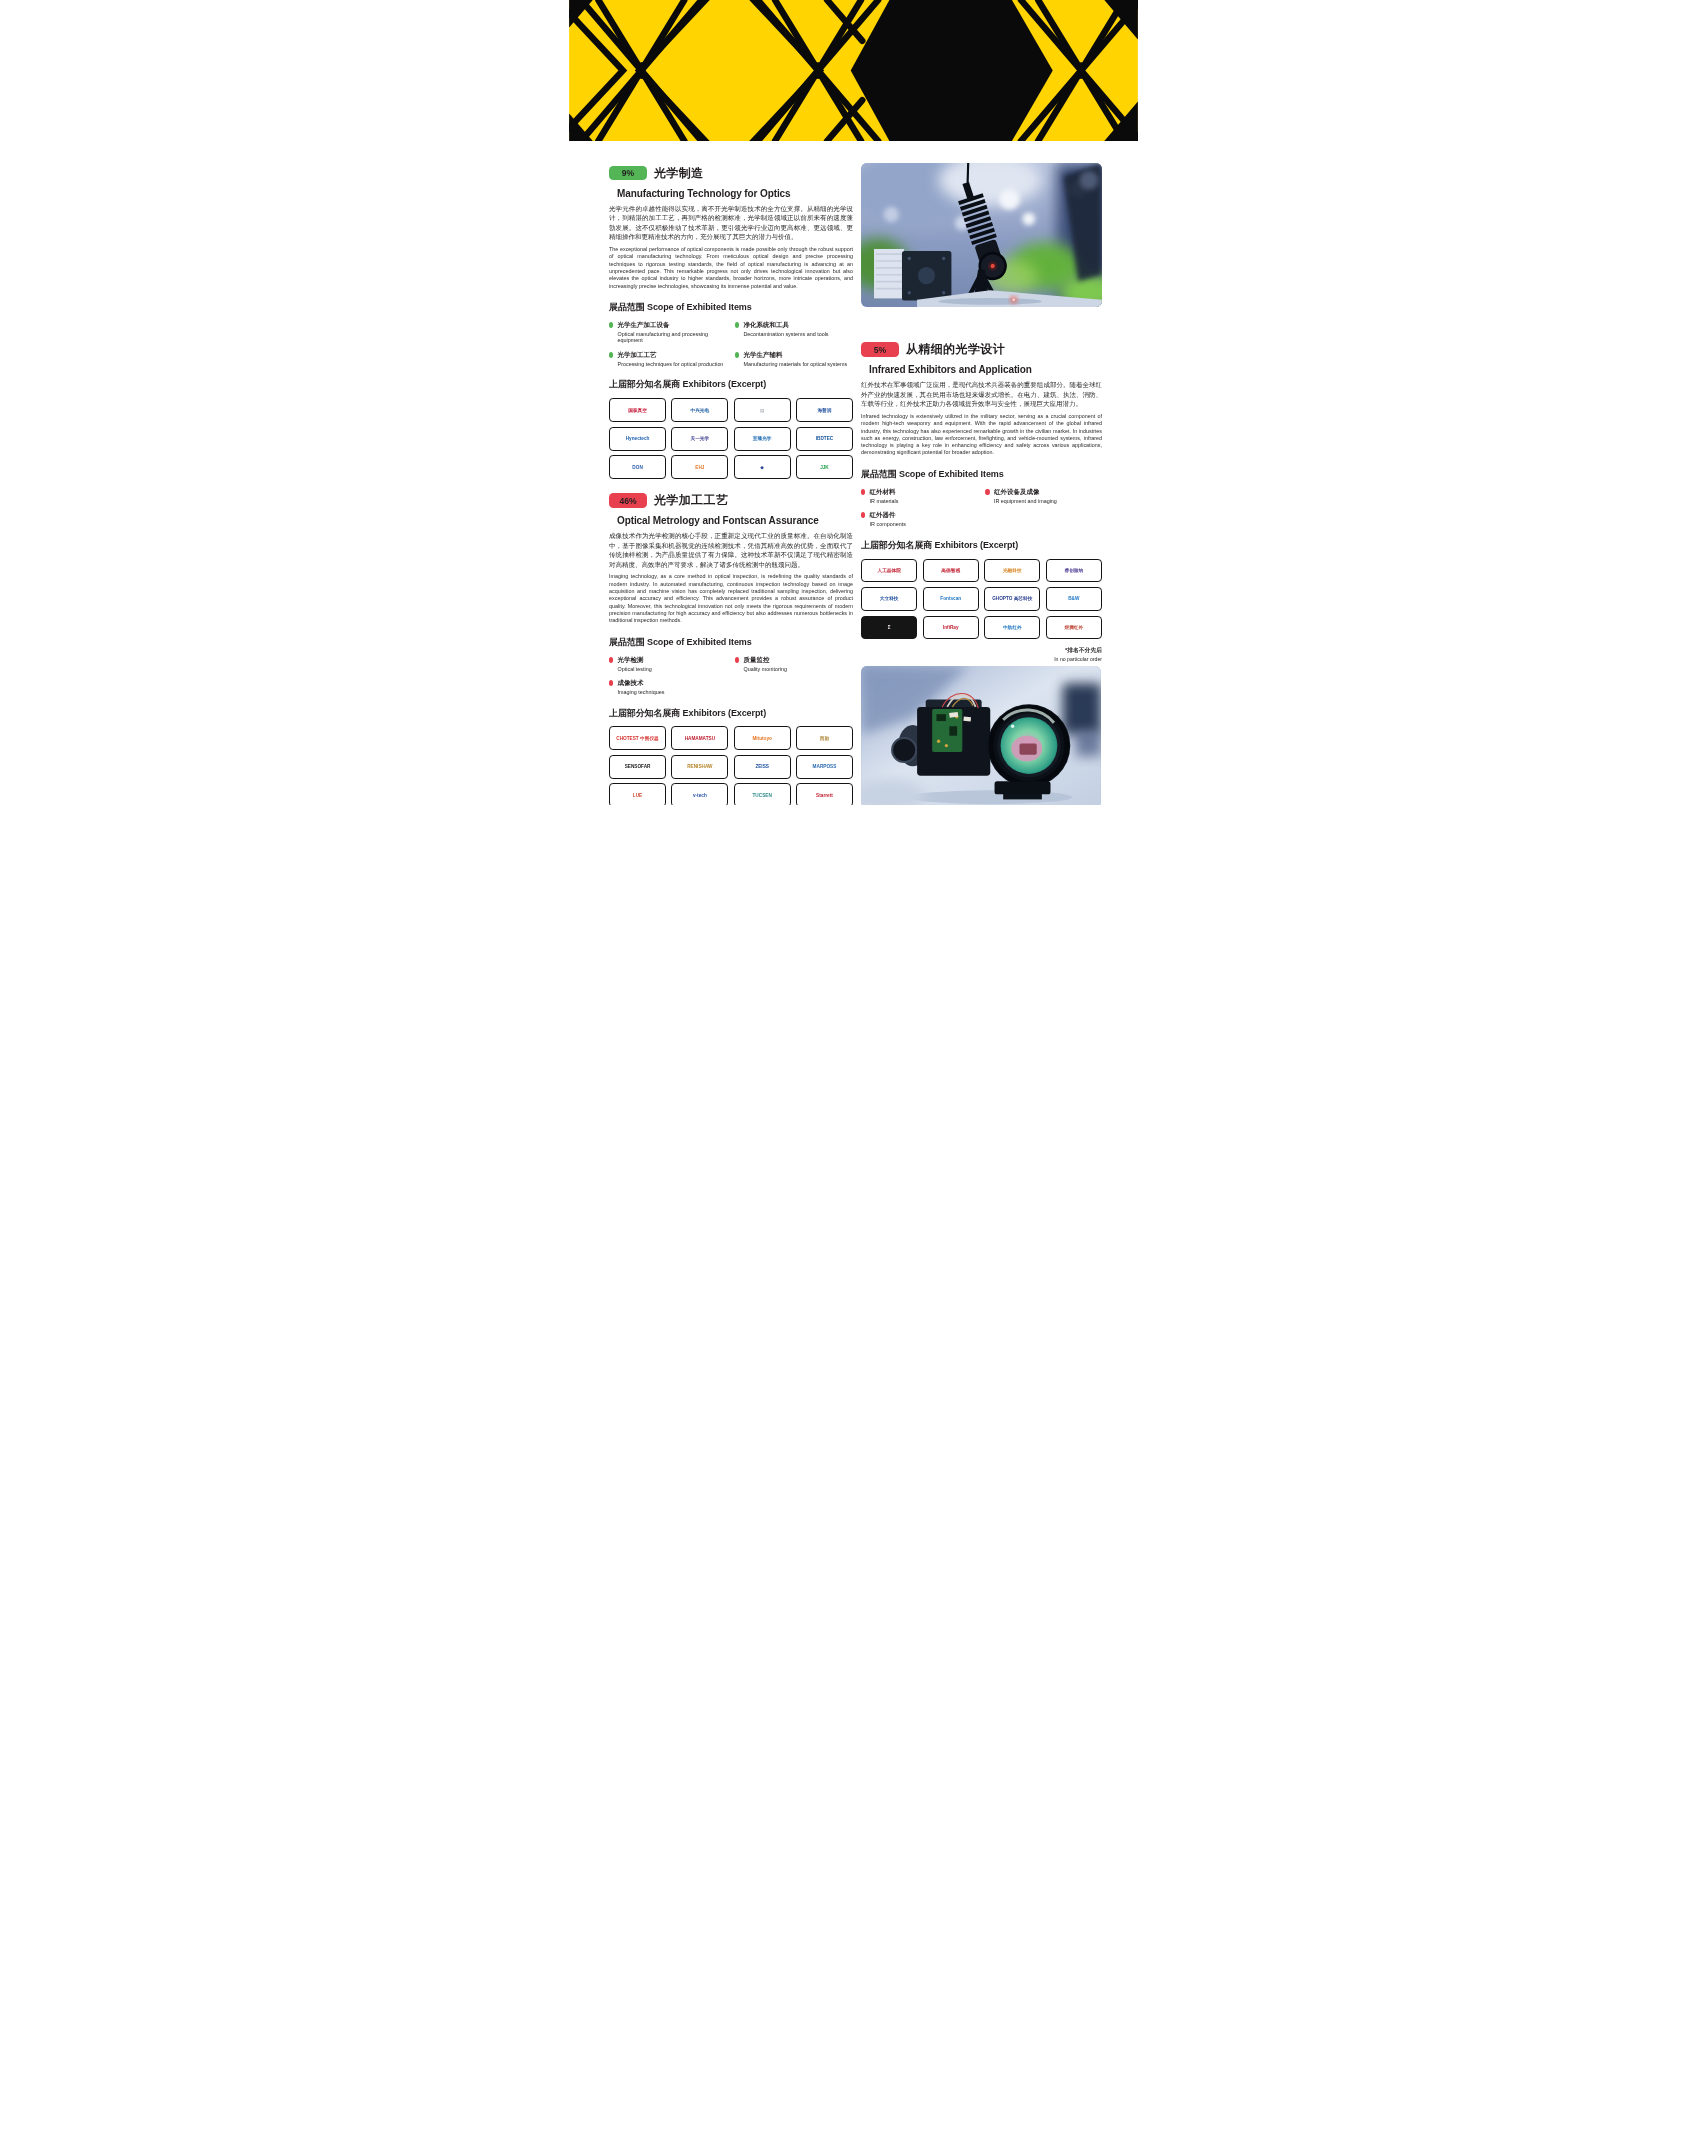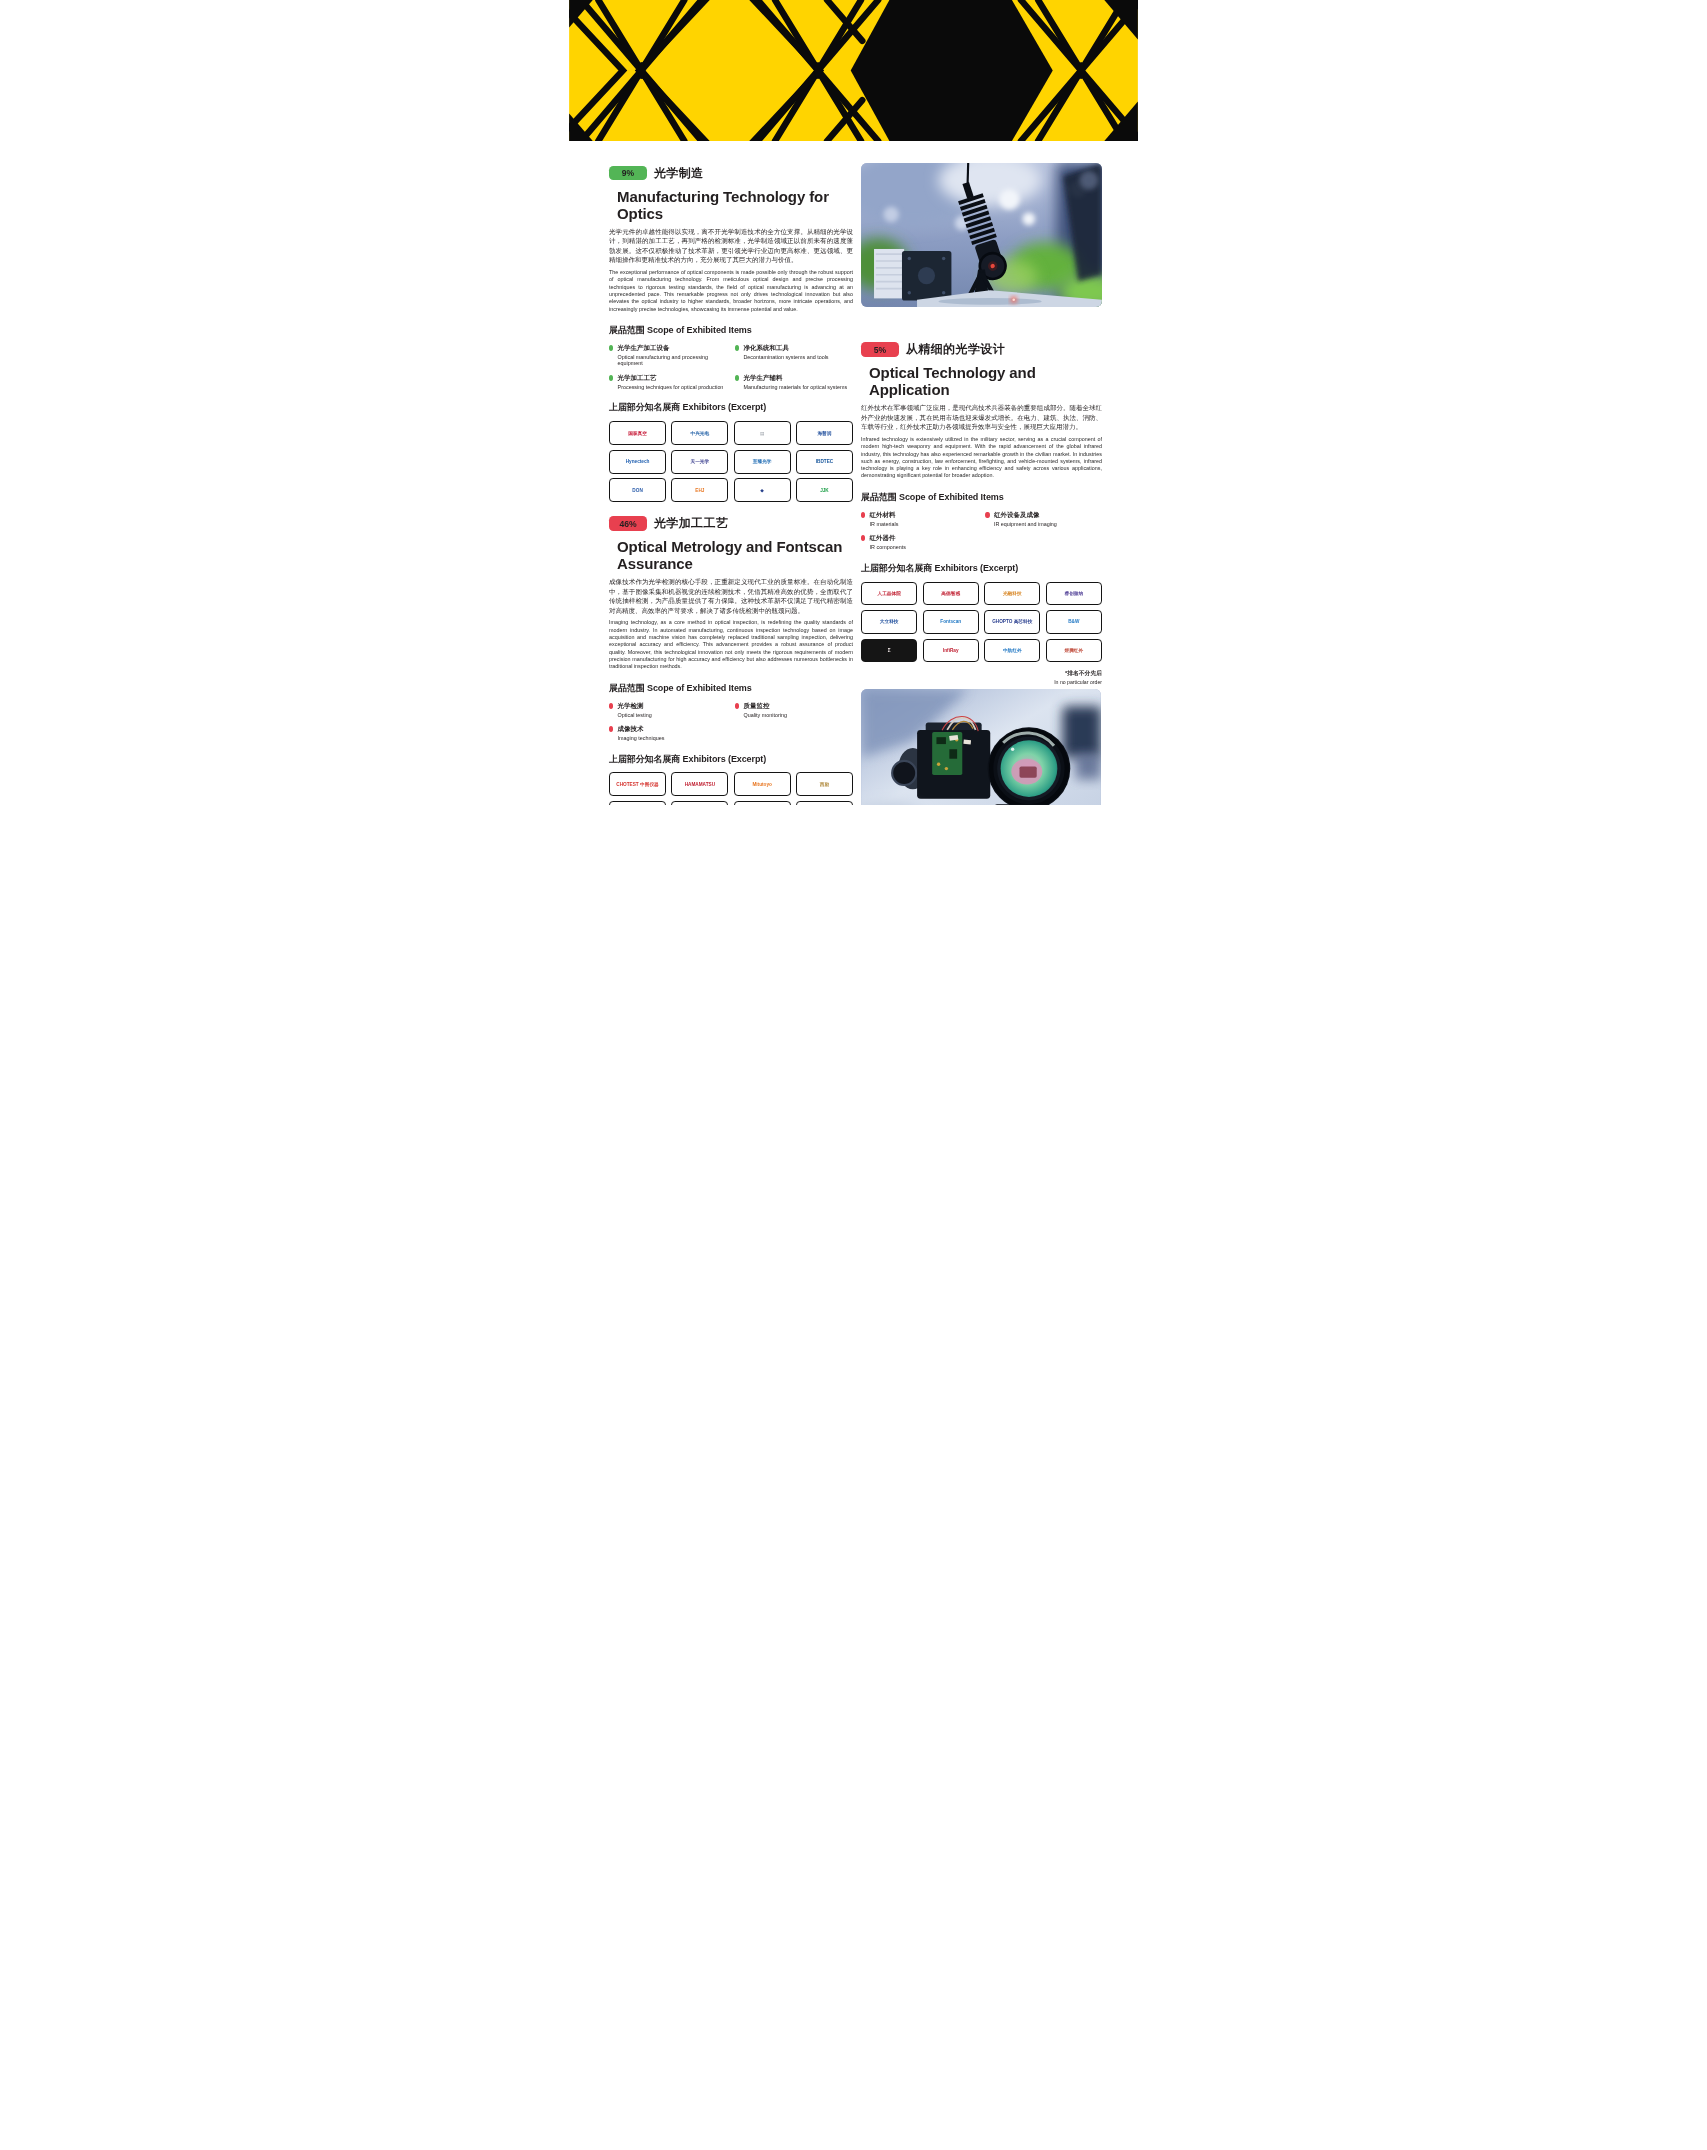--- a/index.html
+++ b/index.html
@@ -6,21 +6,21 @@
   body{font-family:"Liberation Sans","DejaVu Sans",sans-serif;color:#231f20;}
   .page{position:relative;width:569px;height:805px;margin:0 auto;background:#fff;overflow:hidden;}
   .header{position:absolute;left:0;top:0;width:569px;height:141px;}
   .col{position:absolute;top:163px;}
   .col-left{left:40px;width:244px;}
   .col-right{left:292px;width:241px;}
   .badge-row{display:flex;align-items:center;gap:6.9px;margin:1.7px 0 6px;}
   .pct-badge{width:38px;height:14.6px;border-radius:4.3px;display:flex;align-items:center;justify-content:center;
              font-size:8.6px;font-weight:800;color:#231f20;flex:0 0 auto;}
   .sec-title-zh{font-size:12px;font-weight:800;letter-spacing:0.4px;text-align:center;}
-  .en-title{font-size:15px;font-weight:700;margin:0 0 5.2px;letter-spacing:-0.1px;padding-left:8px;}
+  .en-title{font-size:10px;font-weight:700;margin:0 0 5.2px;letter-spacing:-0.1px;padding-left:8px;}
   .para-zh{font-size:6.5px;line-height:9.5px;text-align:justify;margin:0 0 4.3px;}
   .para-en{font-size:5.4px;line-height:7.3px;text-align:justify;margin:0;color:#2b2b2b;}
   .sec-head{font-size:9px;font-weight:800;margin:11.2px 0 6.9px;letter-spacing:-0.1px;}
   .bullets{display:grid;grid-template-columns:1fr 1fr;column-gap:7.7px;row-gap:6.9px;margin:0;}
   .bullet{display:flex;gap:4.3px;align-items:flex-start;}
   .dot{width:4.3px;height:6px;border-radius:50%;margin-top:1.3px;flex:0 0 auto;}
   .bzh{display:block;font-size:6.5px;font-weight:600;}
   .ben{display:block;font-size:5.4px;line-height:6.5px;margin-top:0.9px;}
   .logo-grid{display:grid;grid-template-columns:repeat(4,1fr);gap:4.7px 5.2px;}
   .logo-cell{height:20px;border:1.1px solid #141414;border-radius:3.9px;background:#fff;
@@ -258,21 +258,21 @@
         <path d="M470,30 L560,0 L560,260 L505,275 Z" fill="#1b2638" opacity="0.9" filter="url(#bl2)"></path>
         <circle cx="530" cy="40" r="22" fill="#4e5a74" filter="url(#bl2)"></circle>
       </svg>
     </figure>
 
     <div>
       <div class="badge-row rc-badge">
         <div class="pct-badge" style="background: rgb(232, 64, 79);">5%</div>
         <div class="sec-title-zh">从精细的光学设计</div>
       </div>
-      <h2 class="en-title">Optical Technology and Application</h2>
+      <h2 class="en-title">Infrared Exhibitors and Application</h2>
       <p class="para-zh">红外技术在军事领域广泛应用，是现代高技术兵器装备的重要组成部分。随着全球红外产业的快速发展，其在民用市场也迎来爆发式增长。在电力、建筑、执法、消防、车载等行业，红外技术正助力各领域提升效率与安全性，展现巨大应用潜力。</p>
       <p class="para-en">Infrared technology is extensively utilized in the military sector, serving as a crucial component of modern high-tech weaponry and equipment. With the rapid advancement of the global infrared industry, this technology has also experienced remarkable growth in the civilian market. In industries such as energy, construction, law enforcement, firefighting, and vehicle-mounted systems, infrared technology is playing a key role in enhancing efficiency and safety across various applications, demonstrating significant potential for broader adoption.</p>
 
       <h3 class="sec-head">展品范围 Scope of Exhibited Items</h3>
       <div class="bullets">
         <div class="bullet">
           <span class="dot" style="background: rgb(232, 64, 79);"></span>
           <span>
               <span class="bzh">红外材料</span>
               <span class="ben">IR materials</span>

